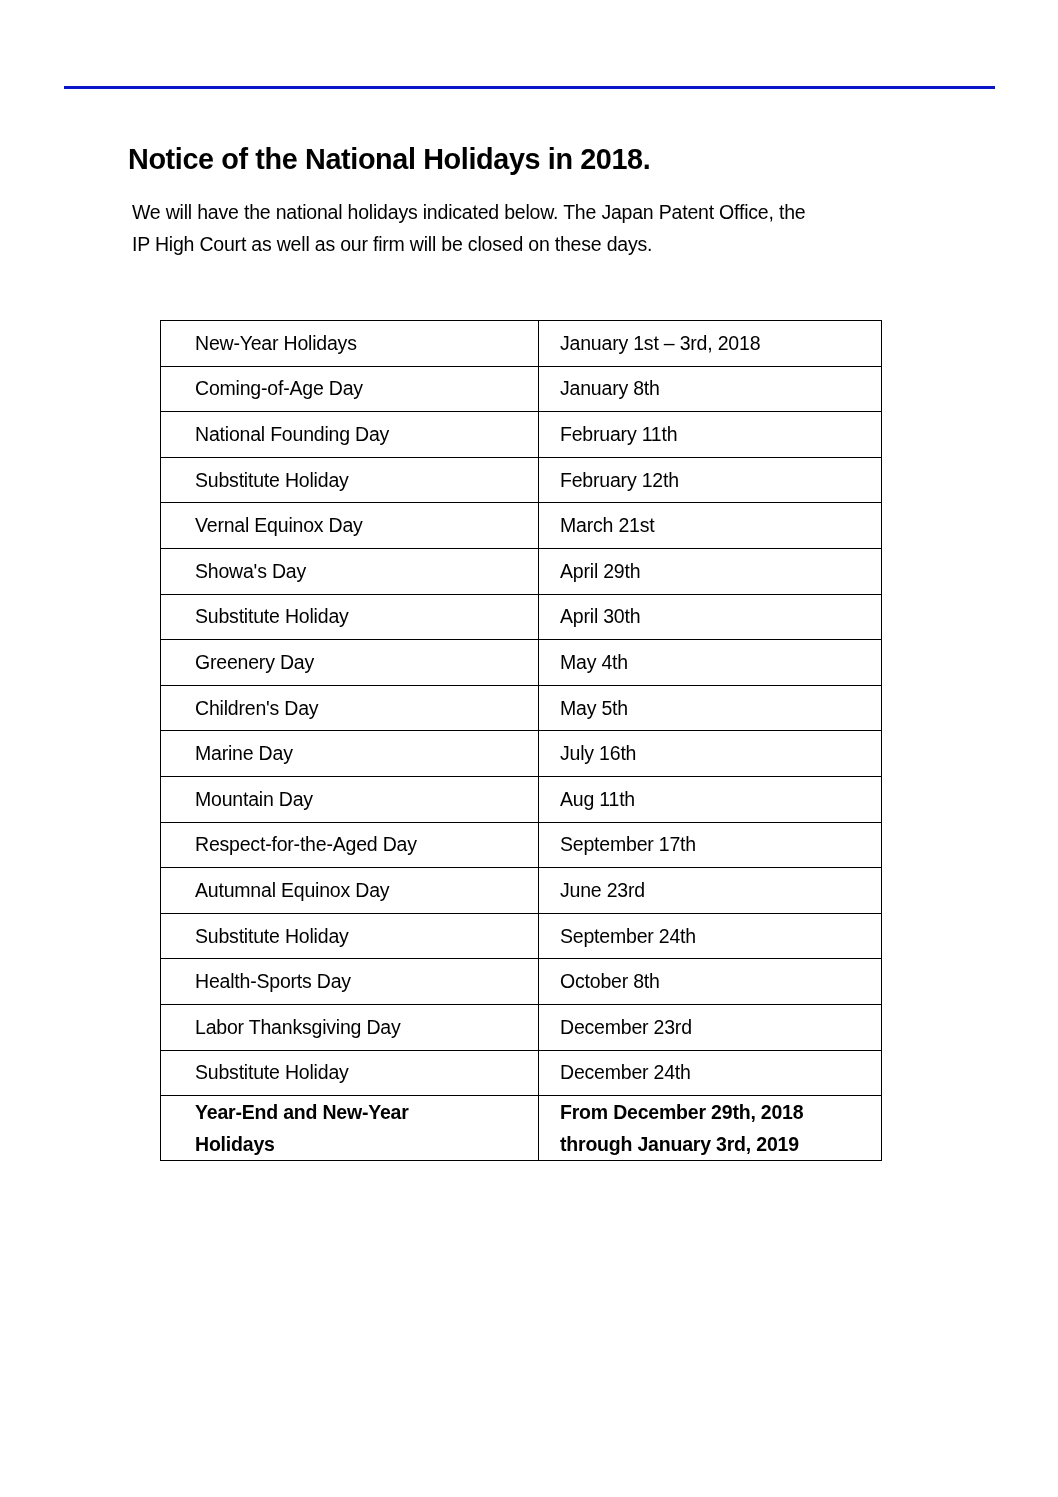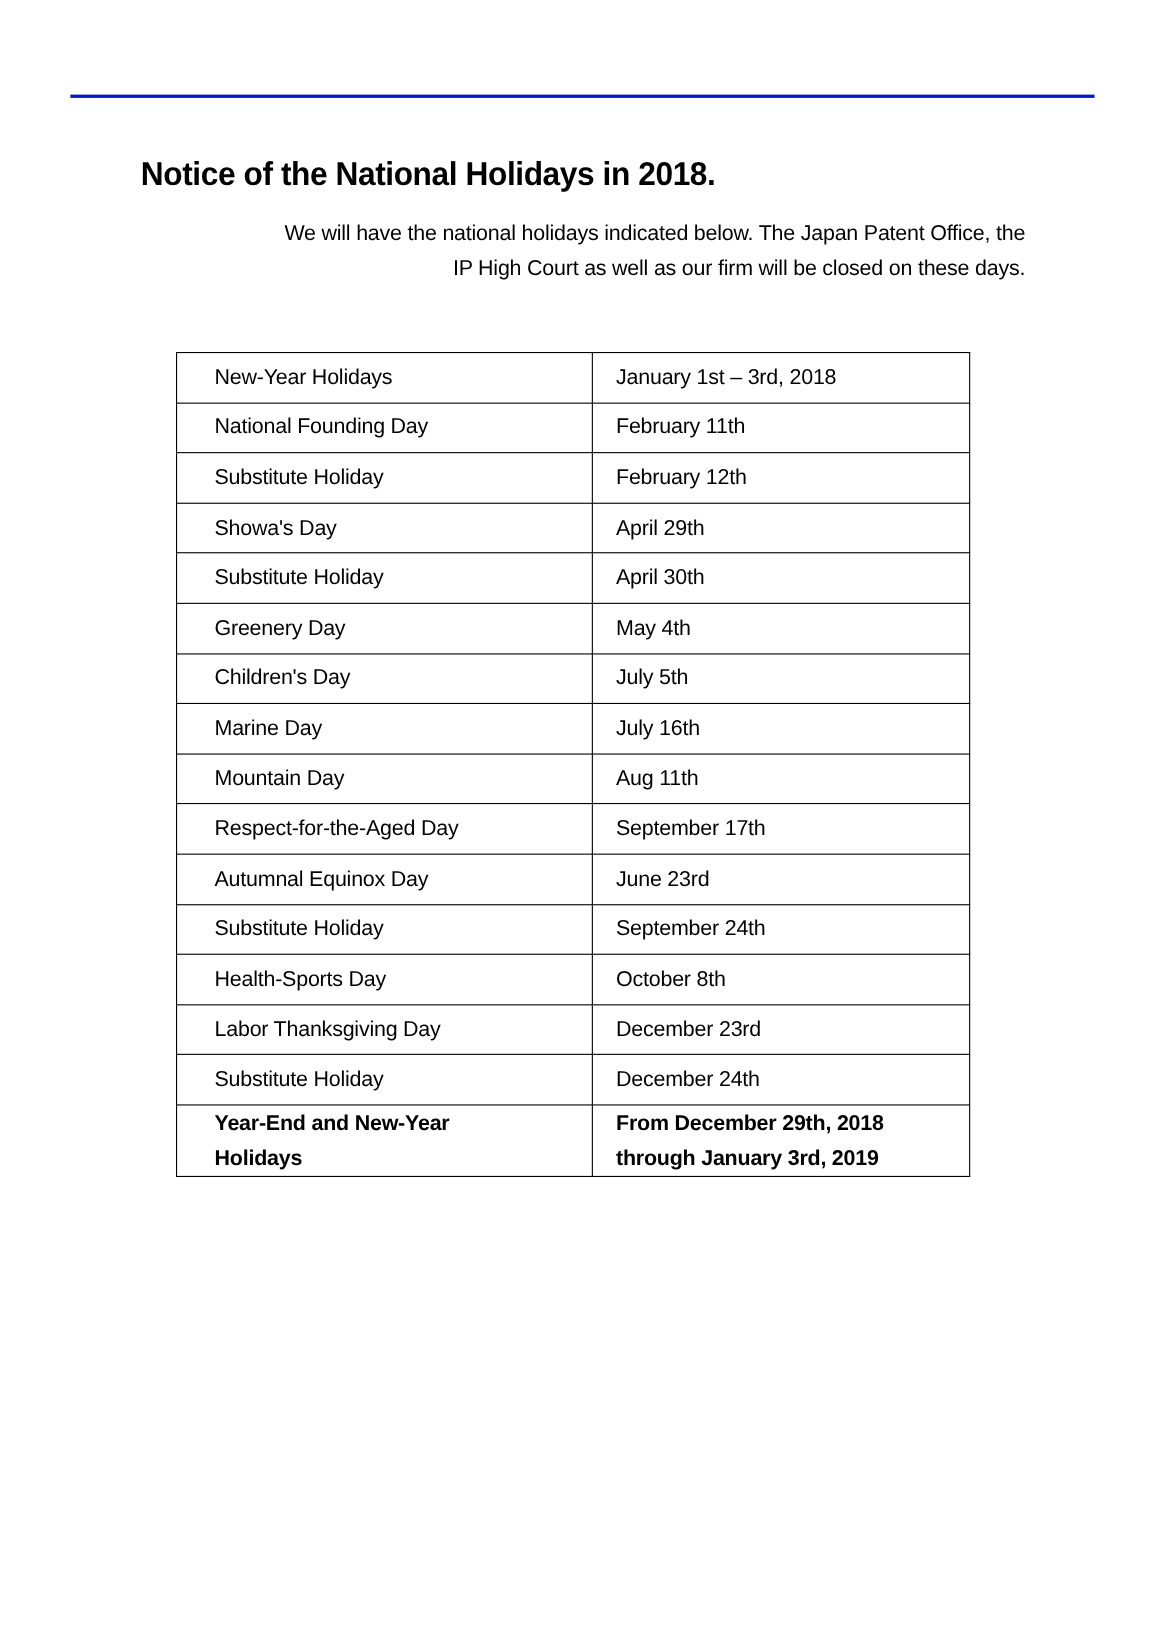--- a/index.html
+++ b/index.html
@@ -1,22 +1,22 @@
 <!DOCTYPE html>
 <html><head>
 <meta charset="utf-8">
 <style>
   html, body { margin: 0; padding: 0; background: #ffffff; }
   body { width: 1058px; height: 1497px; position: relative; overflow: hidden;
          font-family: "Liberation Sans", "DejaVu Sans", sans-serif; color: #000; }
   .top-rule { position: absolute; left: 64px; top: 86px; width: 931px; height: 3px; background: #0a14c8; }
   .title { position: absolute; left: 128px; top: 142px; font-size: 30px; font-weight: bold;
            letter-spacing: -0.4px; white-space: nowrap; transform: scaleX(0.96); transform-origin: left; }
-  .intro { position: absolute; left: 112px; top: 196px; width: 820px; font-size: 19.5px;
-           line-height: 32px; letter-spacing: -0.2px; text-align: right; }
+  .intro { position: absolute; left: 132px; top: 196px; width: 820px; font-size: 19.5px;
+           line-height: 32px; letter-spacing: -0.2px; }
   table.holidays { position: absolute; left: 160px; top: 320px; width: 722px;
                    border-collapse: collapse; font-size: 19.5px; letter-spacing: -0.2px; }
   table.holidays td { border: 1.5px solid #000; padding: 0 0 0 21px; height: 44.6px;
                       vertical-align: middle; }
   table.holidays td.c1 { width: 343px; padding-left: 34px; }
   table.holidays tr.tall td { height: 64px; line-height: 32px; font-weight: bold; }
 </style>
 </head>
 <body>
 
@@ -29,42 +29,50 @@
   <span>IP High Court as well as our firm will be closed on these days.</span>
 </div>
 
 <table class="holidays">
   <tbody>
     <tr>
         <td class="c1">New-Year Holidays</td>
         <td>January 1st – 3rd, 2018</td>
       </tr>
     <tr>
+        <td class="c1">Coming-of-Age Day</td>
+        <td>January 8th</td>
+      </tr>
+    <tr>
         <td class="c1">National Founding Day</td>
         <td>February 11th</td>
       </tr>
     <tr>
         <td class="c1">Substitute Holiday</td>
         <td>February 12th</td>
+      </tr>
+    <tr>
+        <td class="c1">Vernal Equinox Day</td>
+        <td>March 21st</td>
       </tr>
     <tr>
         <td class="c1">Showa's Day</td>
         <td>April 29th</td>
       </tr>
     <tr>
         <td class="c1">Substitute Holiday</td>
         <td>April 30th</td>
       </tr>
     <tr>
         <td class="c1">Greenery Day</td>
         <td>May 4th</td>
       </tr>
     <tr>
         <td class="c1">Children's Day</td>
-        <td>July 5th</td>
+        <td>May 5th</td>
       </tr>
     <tr>
         <td class="c1">Marine Day</td>
         <td>July 16th</td>
       </tr>
     <tr>
         <td class="c1">Mountain Day</td>
         <td>Aug 11th</td>
       </tr>
     <tr>

